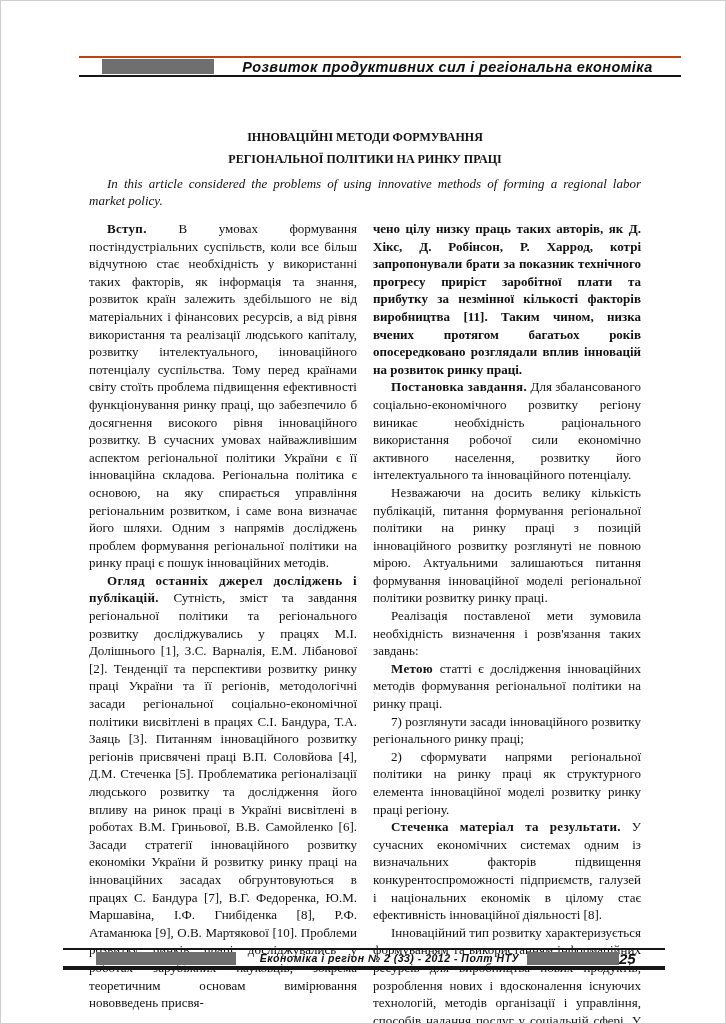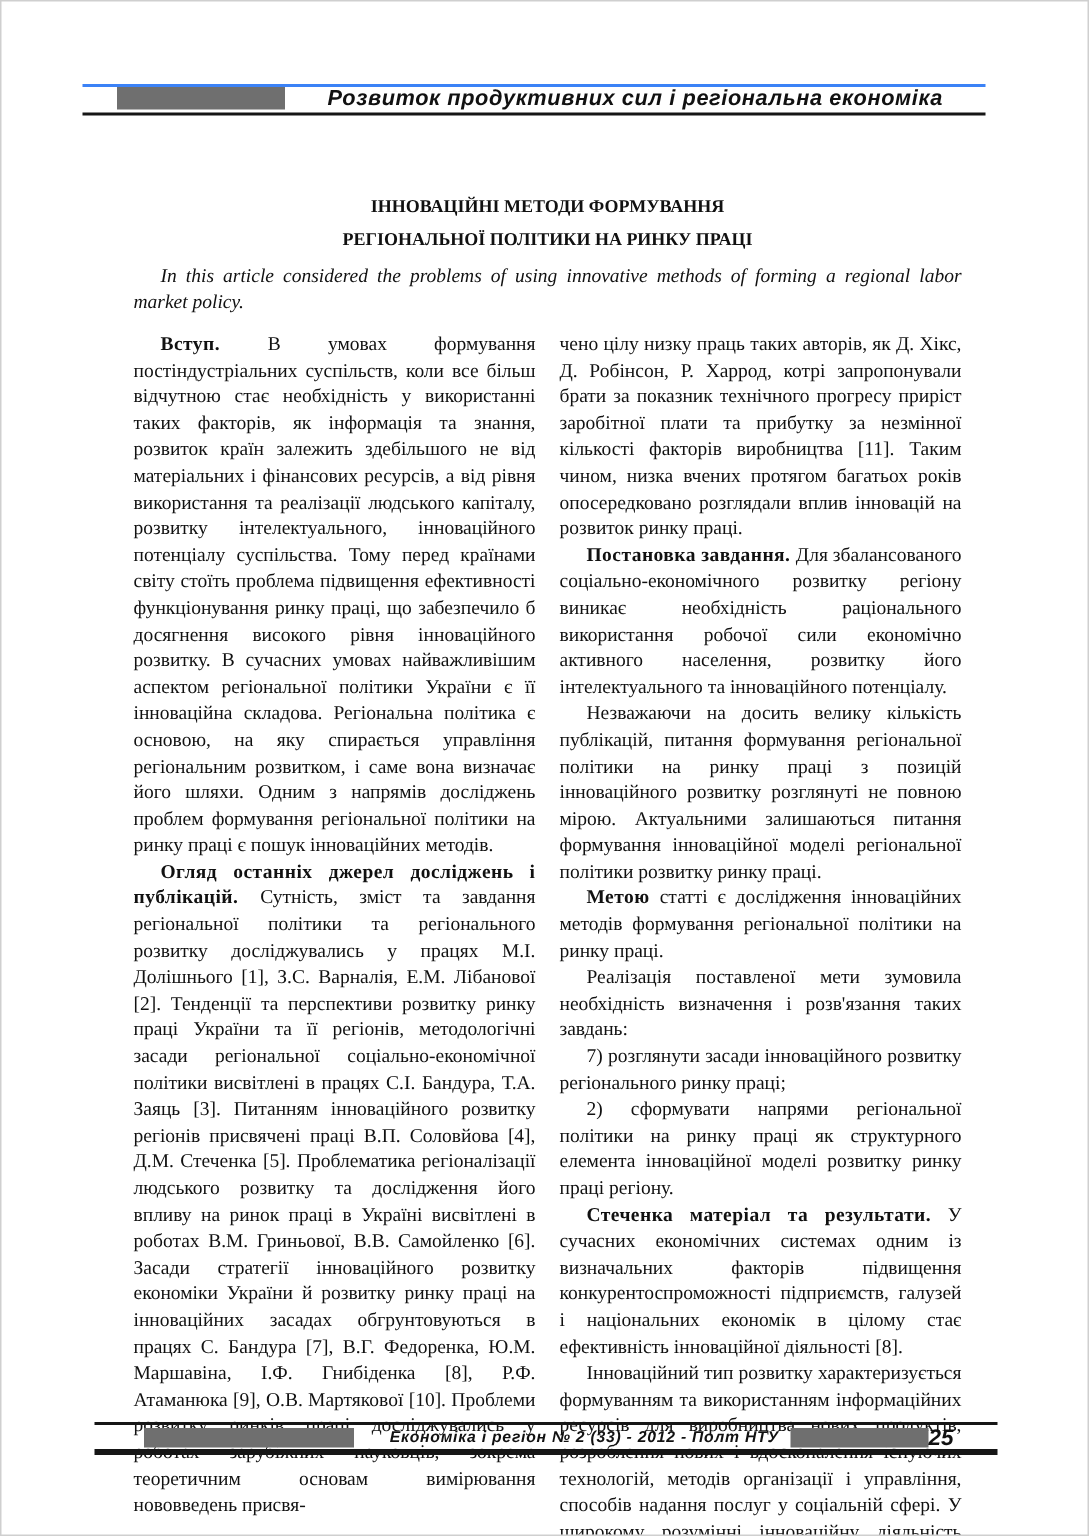--- a/index.html
+++ b/index.html
@@ -9,25 +9,25 @@
     margin: 0 auto;
     background: #ffffff;
     border: 1px solid #cfcfcf;
     box-sizing: border-box;
     font-family: "Liberation Serif", serif;
     color: #111111;
     overflow: hidden;
   }
   
   .running-header {
-    position: absolute; left: 54px; width: 602px; top: 55px;
-    border-top: 2px solid #3b82f6;
+    position: absolute; left: 78px; width: 602px; top: 55px;
+    border-top: 2px solid #c2410c;
     border-bottom: 2px solid #161616;
     height: 17px;
-    display: flex; 
+    display: flex; align-items: center;
   }
   .hdr-bar {
     width: 112px; height: 15px; margin-left: 23px;
     background: #6f6f6f;
     flex: 0 0 auto;
   }
   .hdr-text {
     flex: 1;
     text-align: center;
     font-family: "Liberation Sans", sans-serif;
@@ -38,21 +38,21 @@
   
   .content { position: absolute; left: 88px; top: 120px; width: 552px; }
   .udk { font-size: 13px; }
   .title { text-align: center; font-weight: bold; font-size: 12px; line-height: 22px; margin-top: 5px; }
   .authors { text-align: center; font-weight: bold; font-size: 13px; margin-top: 13px; letter-spacing: 0.2px; }
   .abstract { font-style: italic; font-size: 13px; line-height: 17px; text-align: justify; text-indent: 18px; margin-top: 5px; }
   
   .columns { display: flex; gap: 16px; margin-top: 11px; }
   .col { width: 268px; font-size: 13px; line-height: 17.6px; text-align: justify; }
   .para { margin: 0; text-indent: 18px; }
-  .para.no-indent { text-indent: 0; }
+  .para.no-indent { text-indent: 0; font-weight: bold; }
   .para b { letter-spacing: 0.3px; }
   
   .running-footer {
     position: absolute; left: 62px; width: 602px; top: 947px;
     border-top: 2px solid #161616;
     border-bottom: 4px solid #161616;
     height: 16px;
     display: flex; align-items: center;
   }
   .ftr-bar-left  { width: 140px; height: 13px; background: #6f6f6f; margin-left: 33px; flex: 0 0 auto; }
@@ -91,22 +91,22 @@
 
     <div class="columns">
       <div class="col">
           <p class="para"><b>Вступ. </b>В умовах формування постіндустріальних суспільств, коли все більш відчутною стає необхідність у використанні таких факторів, як інформація та знання, розвиток країн залежить здебільшого не від матеріальних і фінансових ресурсів, а від рівня використання та реалізації людського капіталу, розвитку інтелектуального, інноваційного потенціалу суспільства. Тому перед країнами світу стоїть проблема підвищення ефективності функціонування ринку праці, що забезпечило б досягнення високого рівня інноваційного розвитку. В сучасних умовах найважливішим аспектом регіональної політики України є її інноваційна складова. Регіональна політика є основою, на яку спирається управління регіональним розвитком, і саме вона визначає його шляхи. Одним з напрямів досліджень проблем формування регіональної політики на ринку праці є пошук інноваційних методів.</p>
           <p class="para"><b>Огляд останніх джерел досліджень і публікацій. </b>Сутність, зміст та завдання регіональної політики та регіонального розвитку досліджувались у працях М.І. Долішнього [1], З.С. Варналія, Е.М. Лібанової [2]. Тенденції та перспективи розвитку ринку праці України та її регіонів, методологічні засади регіональної соціально-економічної політики висвітлені в працях С.І. Бандура, Т.А. Заяць [3]. Питанням інноваційного розвитку регіонів присвячені праці В.П. Соловйова [4], Д.М. Стеченка [5]. Проблематика регіоналізації людського розвитку та дослідження його впливу на ринок праці в Україні висвітлені в роботах В.М. Гриньової, В.В. Самойленко [6]. Засади стратегії інноваційного розвитку економіки України й розвитку ринку праці на інноваційних засадах обгрунтовуються в працях С. Бандура [7], В.Г. Федоренка, Ю.М. Маршавіна, І.Ф. Гнибіденка [8], Р.Ф. Атаманюка [9], О.В. Мартякової [10]. Проблеми розвитку ринків праці досліджувались у роботах зарубіжних науковців, зокрема теоретичним основам вимірювання нововведень присвя-</p>
         </div>
       <div class="col">
           <p class="para no-indent">чено цілу низку праць таких авторів, як Д. Хікс, Д. Робінсон, Р. Харрод, котрі запропонували брати за показник технічного прогресу приріст заробітної плати та прибутку за незмінної кількості факторів виробництва [11]. Таким чином, низка вчених протягом багатьох років опосередковано розглядали вплив інновацій на розвиток ринку праці.</p>
           <p class="para"><b>Постановка завдання. </b>Для збалансованого соціально-економічного розвитку регіону виникає необхідність раціонального використання робочої сили економічно активного населення, розвитку його інтелектуального та інноваційного потенціалу.</p>
           <p class="para">Незважаючи на досить велику кількість публікацій, питання формування регіональної політики на ринку праці з позицій інноваційного розвитку розглянуті не повною мірою. Актуальними залишаються питання формування інноваційної моделі регіональної політики розвитку ринку праці.</p>
+          <p class="para">Реалізація поставленої мети зумовила необхідність визначення і розв'язання таких завдань:</p>
           <p class="para"><b>Метою </b>статті є дослідження інноваційних методів формування регіональної політики на ринку праці.</p>
-          <p class="para">Реалізація поставленої мети зумовила необхідність визначення і розв'язання таких завдань:</p>
           <p class="para">7) розглянути засади інноваційного розвитку регіонального ринку праці;</p>
           <p class="para">2) сформувати напрями регіональної політики на ринку праці як структурного елемента інноваційної моделі розвитку ринку праці регіону.</p>
           <p class="para"><b>Стеченка матеріал та результати. </b>У сучасних економічних системах одним із визначальних факторів підвищення конкурентоспроможності підприємств, галузей і національних економік в цілому стає ефективність інноваційної діяльності [8].</p>
           <p class="para">Інноваційний тип розвитку характеризується формуванням та використанням інформаційних ресурсів для виробництва нових продуктів, розроблення нових і вдосконалення існуючих технологій, методів організації і управління, способів надання послуг у соціальній сфері. У широкому розумінні інноваційну діяльність слід розуміти як процес виробництва і матеріалізації наукових знань, зростання наукового, професійно-кваліфікаційного та культурно-технічного рівня населен-</p>
         </div>
     </div>
   </div>
 
   <div class="running-footer">
     <div class="ftr-bar-left"></div>

